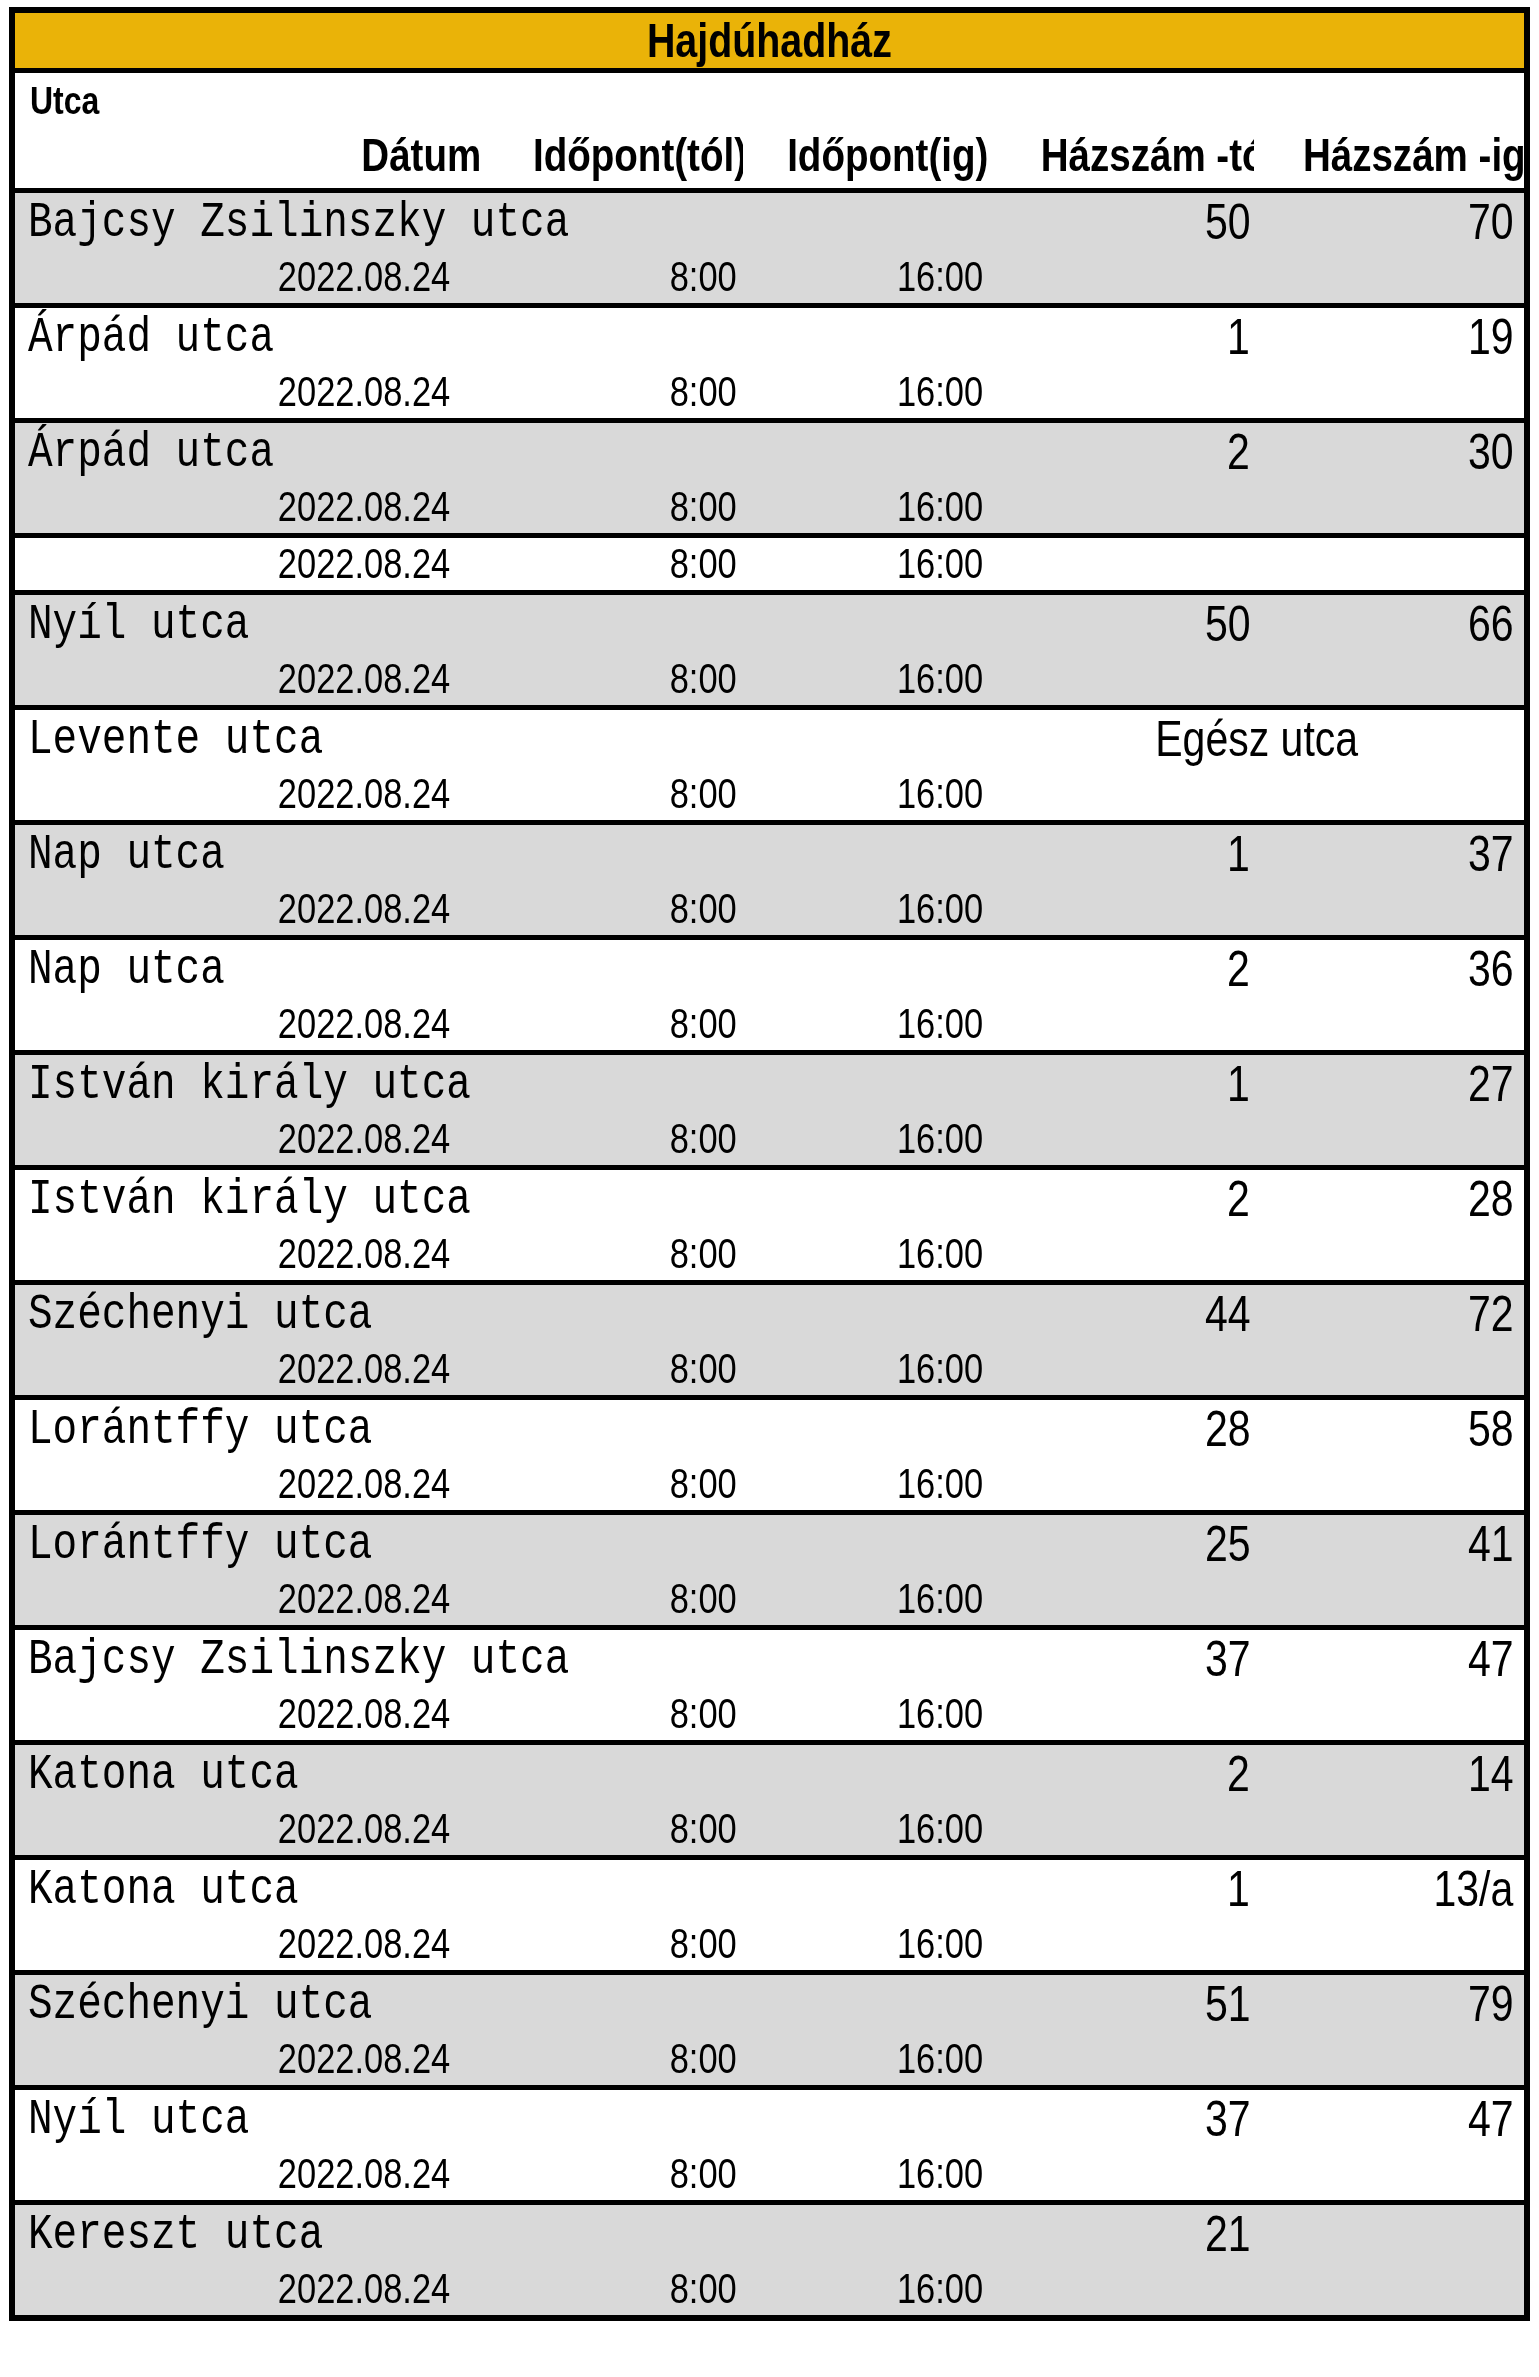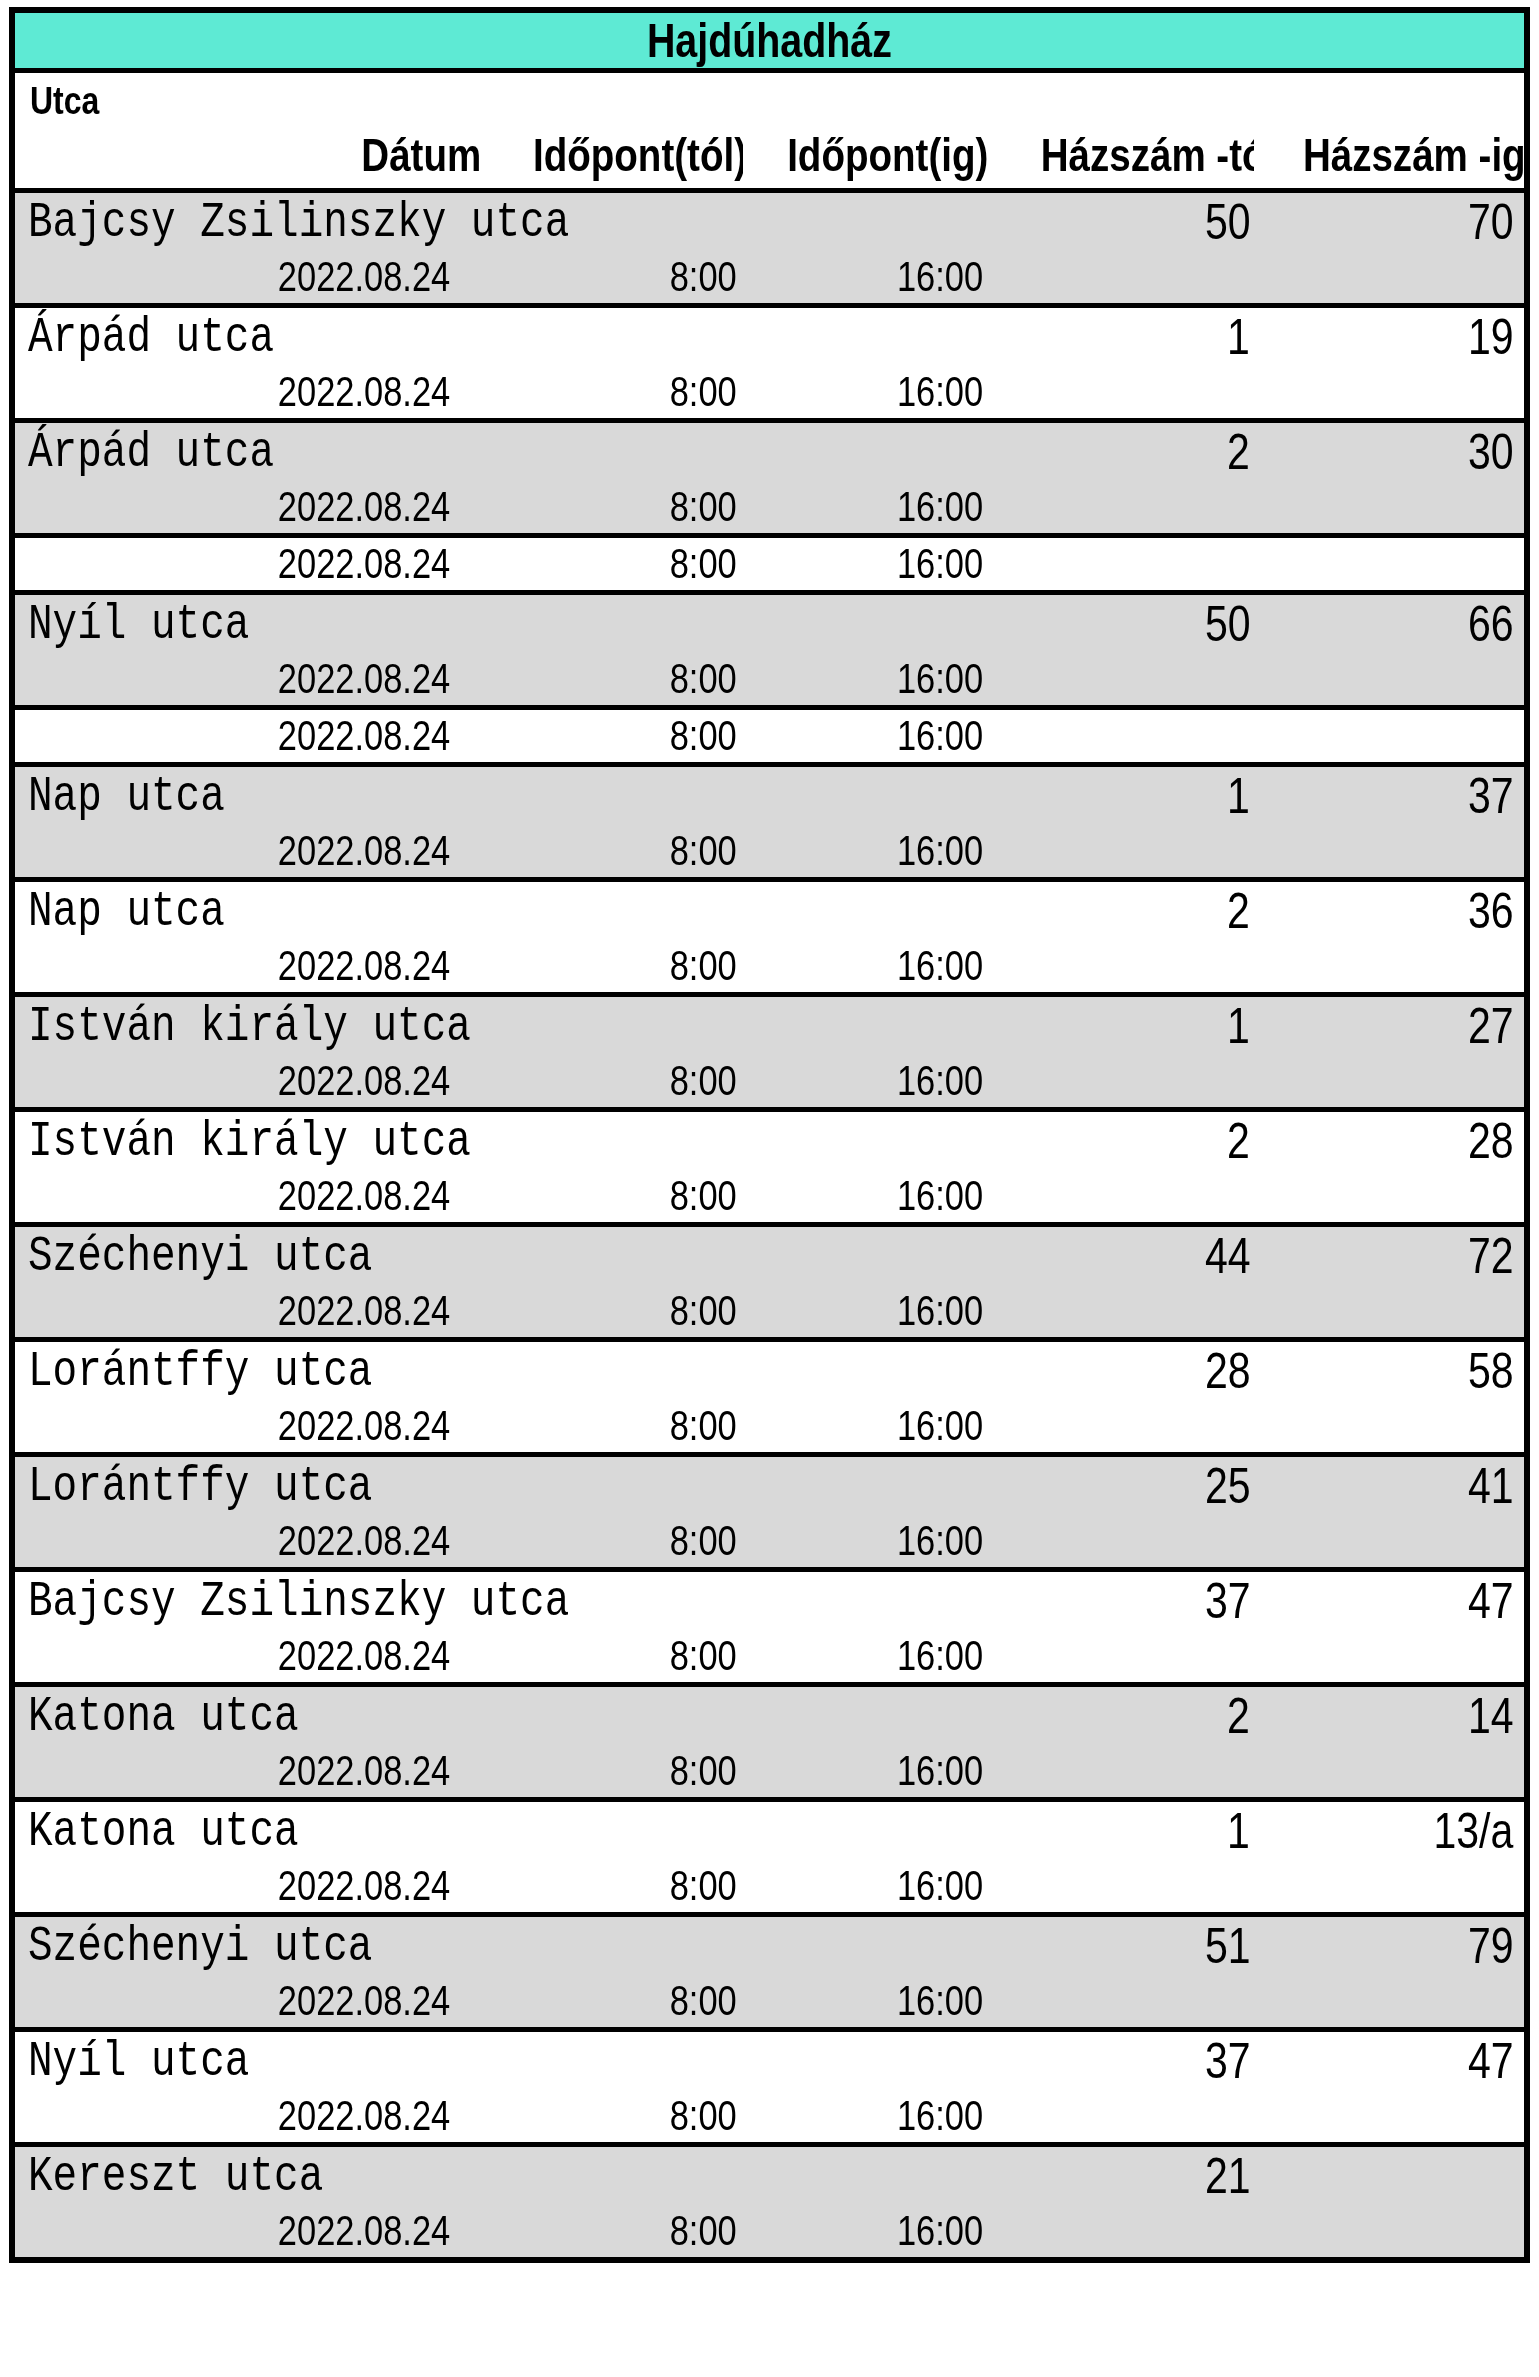--- a/index.html
+++ b/index.html
@@ -24,21 +24,21 @@
     background: #ffffff;
   }
   td {
     overflow: hidden;
     white-space: nowrap;
     vertical-align: middle;
     padding: 0;
   }
   
   tr.title-row td {
-    background: #5eead4;
+    background: #eab308;
     height: 52px;
     text-align: center;
     font-weight: bold;
     font-size: 48px;
     border-bottom: 5.5px solid #000000;
   }
   
   tr.utca-row td {
     height: 50px;
     text-align: left;
@@ -237,20 +237,29 @@
       <td class="ar t1-cell">
         <span class="t t-r">8:00</span>
       </td>
       <td class="ar t2-cell">
         <span class="t t-r">16:00</span>
       </td>
       <td colspan="2"></td>
     </tr>
   </tbody>
       <tbody class="row">
+    <tr class="l1">
+      <td class="street" colspan="4">
+        <span class="t t-l">Levente utca</span>
+      </td>
+      <td class="ar hf-cell span-center" colspan="2">
+        <span class="t t-c">Egész utca</span>
+      </td>
+
+    </tr>
     <tr class="l2">
       <td></td>
       <td class="ar date-cell">
         <span class="t t-r">2022.08.24</span>
       </td>
       <td class="ar t1-cell">
         <span class="t t-r">8:00</span>
       </td>
       <td class="ar t2-cell">
         <span class="t t-r">16:00</span>

